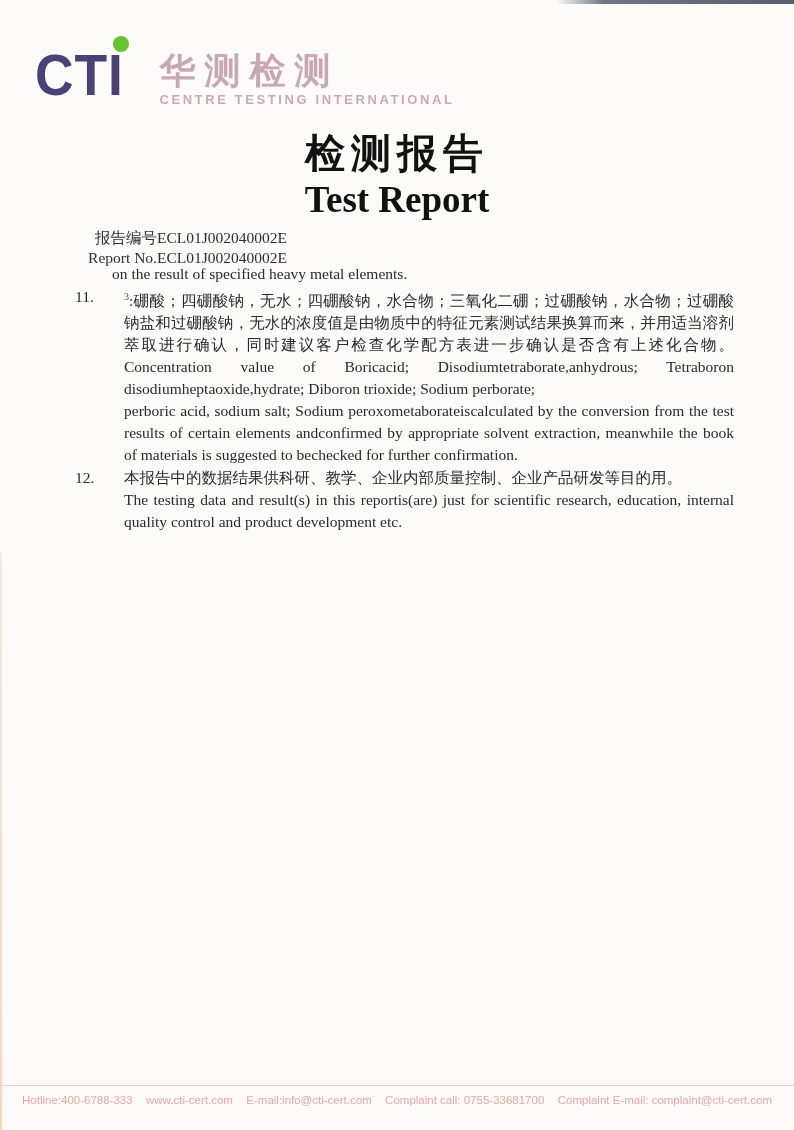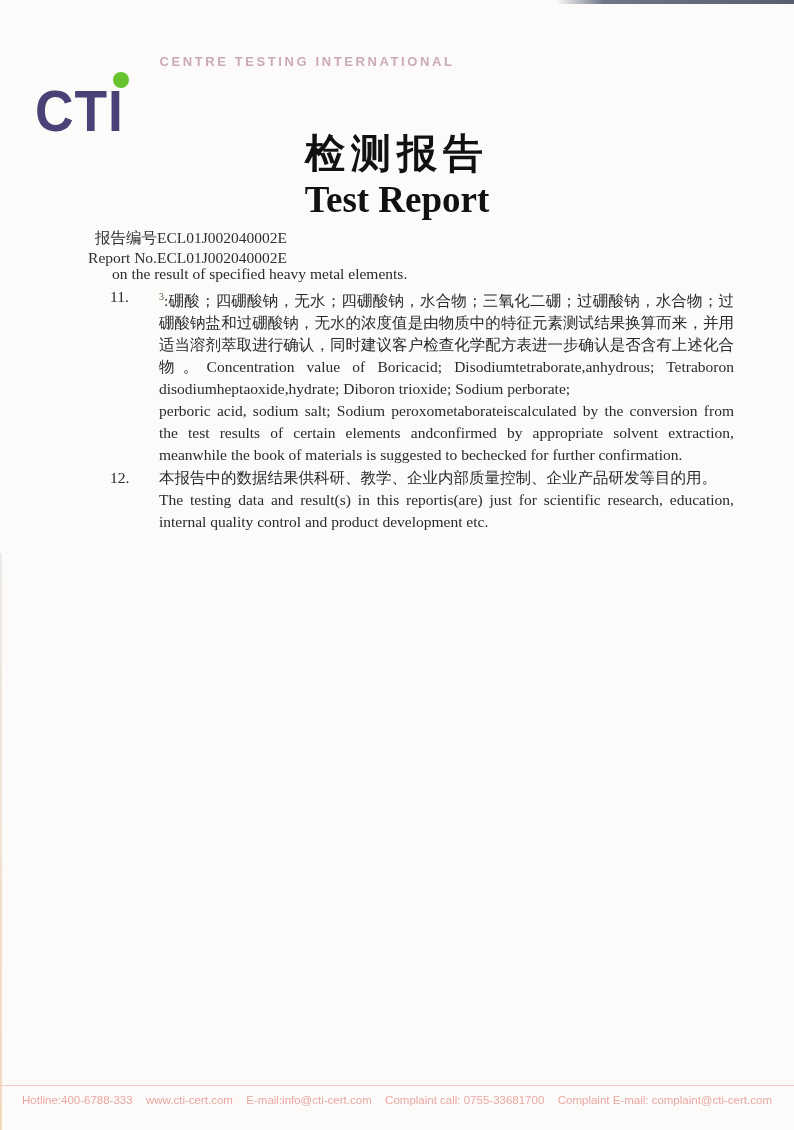--- a/index.html
+++ b/index.html
@@ -24,21 +24,21 @@
   }
   .scan-left-edge {
     position: absolute;
     left: 0; top: 553px;
     width: 2px; height: 577px;
     background: linear-gradient(to bottom, rgba(205,205,205,0.35), rgba(240,185,135,0.55));
   }
 
   
   .header { position: absolute; top: 36px; left: 35px; display: flex; align-items: flex-start; }
-  .logo-mark { position: relative; padding-top: 14px; margin-top: 36px; }
+  .logo-mark { position: relative; padding-top: 14px; }
   .logo-acronym {
     font-family: "Liberation Sans", "DejaVu Sans", sans-serif;
     font-weight: 900;
     font-size: 58px;
     line-height: 50px;
     letter-spacing: 1px;
     color: #4a4176;
     transform: scaleX(0.92);
     transform-origin: left;
   }
@@ -94,21 +94,21 @@
   .meta-right { text-align: right; }
 
   
   .doc-body {
     position: absolute; top: 263px; left: 75px; width: 659px;
     font-size: 15.5px; line-height: 22px;
     color: #29292e;
   }
   .continuation { margin-left: 37px; }
   .item { display: flex; margin-top: 1px; }
-  .item-num { width: 37px; flex: 0 0 37px; margin-left: 35px; }
+  .item-num { width: 37px; flex: 0 0 37px; }
   .item-text { flex: 1; text-align: justify; margin-left: 12px; }
   .item-text p { text-align: justify; }
   .item-text sup { font-size: 10px; vertical-align: super; color: #3c5530; }
 
   
   .footer {
     position: absolute; left: 0; bottom: 0;
     width: 100%; height: 45px;
     border-top: 1.5px solid #f3cbc8;
   }
@@ -126,20 +126,21 @@
 
 <div class="scan-top-edge"></div>
 <div class="scan-left-edge"></div>
 
 <div class="header">
   <div class="logo-mark">
     <span class="logo-dot"></span>
     <div class="logo-acronym">CTI</div>
   </div>
   <div class="logo-names">
+    <div class="logo-cn">华测检测</div>
     <div class="logo-en">CENTRE TESTING INTERNATIONAL</div>
   </div>
 </div>
 
 <div class="title-cn">检测报告</div>
 <div class="title-en">Test Report</div>
 
 <div class="meta-row">
   <div class="meta-left">
     <div class="row">

